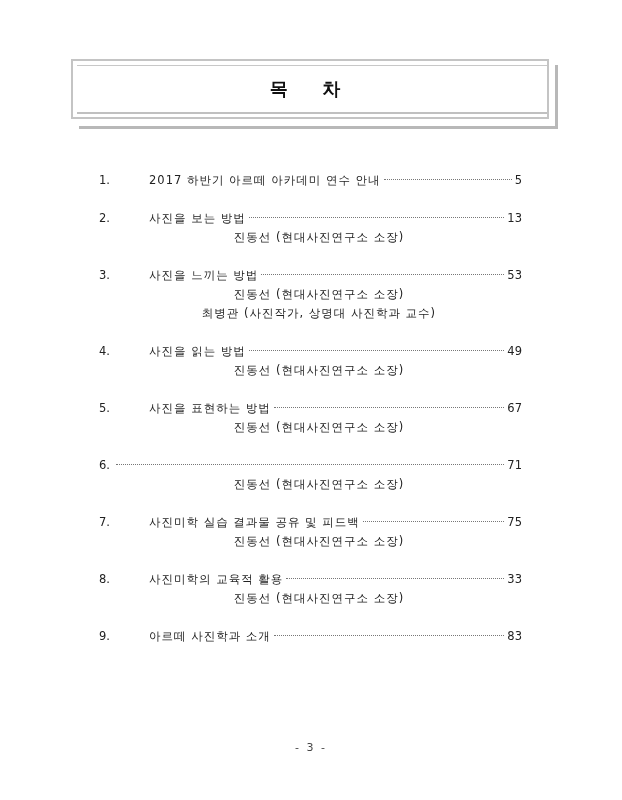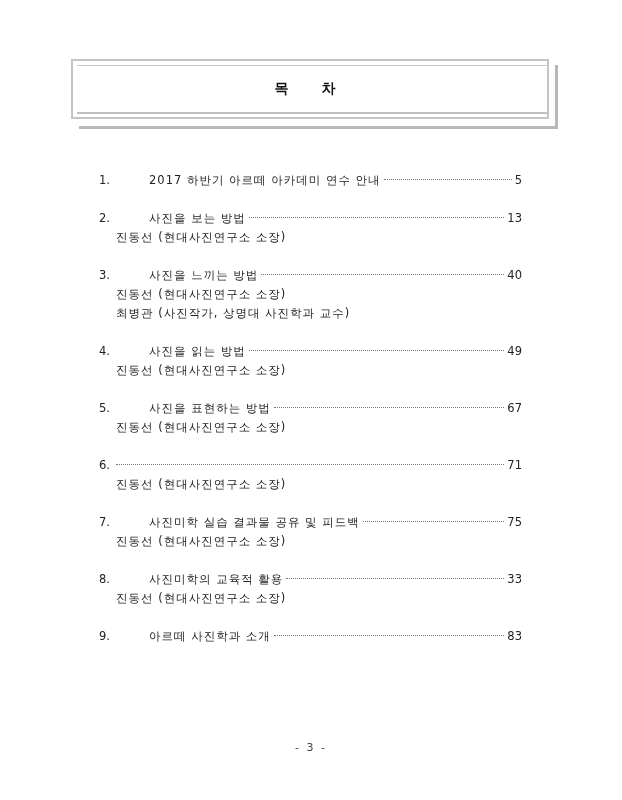--- a/index.html
+++ b/index.html
@@ -6,29 +6,29 @@
     body { width: 622px; height: 800px; position: relative; overflow: hidden;
            font-family: "DejaVu Sans", sans-serif; color: #222; }
     .title-wrap { position: absolute; left: 71px; top: 59px; width: 481px; height: 64px; }
     .title-back { position: absolute; left: 8px; top: 6px; right: -6px; bottom: -6px;
                   border-right: 3px solid #b8b8b8; border-bottom: 3px solid #b8b8b8; }
     .title-box { position: absolute; left: 0; top: 0; width: 474px; height: 56px;
                  border: 2px solid #c4c4c4; background: #fff; }
     .title-inner { position: absolute; left: 4px; top: 4px; right: 0; bottom: 3px;
                    border-top: 1px solid #c8c8c8; border-bottom: 2px solid #c0c0c0; border-left: 0;
                    display: flex; align-items: center; justify-content: center; }
-    .title-text { font-size: 14px; font-weight: bold; letter-spacing: 14px; color: #111; }
+    .title-text { font-size: 18px; font-weight: bold; letter-spacing: 14px; color: #111; }
     .toc { position: absolute; left: 99px; top: 171px; width: 423px; font-size: 11.5px; }
     .entry { margin-bottom: 19px; }
     .line { display: flex; align-items: baseline; height: 19px; line-height: 19px; white-space: nowrap; }
     .num { width: 14px; }
     .label { letter-spacing: 1px; margin-left: 36px; }
     .dots { flex: 1; margin: 0 3px; border-bottom: 1px dotted #777; position: relative; top: -4px; height: 0; }
     .page { text-align: right; }
-    .sub { padding-left: 17px; height: 19px; line-height: 19px; letter-spacing: 1px; white-space: nowrap; }
+    .sub { padding-left: 17px; height: 19px; line-height: 19px; letter-spacing: 1px; white-space: nowrap; text-align: center; }
     .footer { position: absolute; top: 741px; left: 0; width: 622px; text-align: center; font-size: 11px; color: #444; letter-spacing: 2px; }
   </style>
 </head>
 <body>
 
 <div class="title-wrap">
   <div class="title-back"></div>
   <div class="title-box">
     <div class="title-inner">
       <span class="title-text">목 차</span>
@@ -52,21 +52,21 @@
         <span class="dots"></span>
         <span class="page">13</span>
       </div>
       <div class="sub">진동선 (현대사진연구소 소장)</div>
     </div>
     <div class="entry">
       <div class="line">
         <span class="num">3.</span>
         <span class="label">사진을 느끼는 방법</span>
         <span class="dots"></span>
-        <span class="page">40</span>
+        <span class="page">53</span>
       </div>
       <div class="sub">진동선 (현대사진연구소 소장)</div>
       <div class="sub">최병관 (사진작가, 상명대 사진학과 교수)</div>
     </div>
     <div class="entry">
       <div class="line">
         <span class="num">4.</span>
         <span class="label">사진을 읽는 방법</span>
         <span class="dots"></span>
         <span class="page">49</span>

